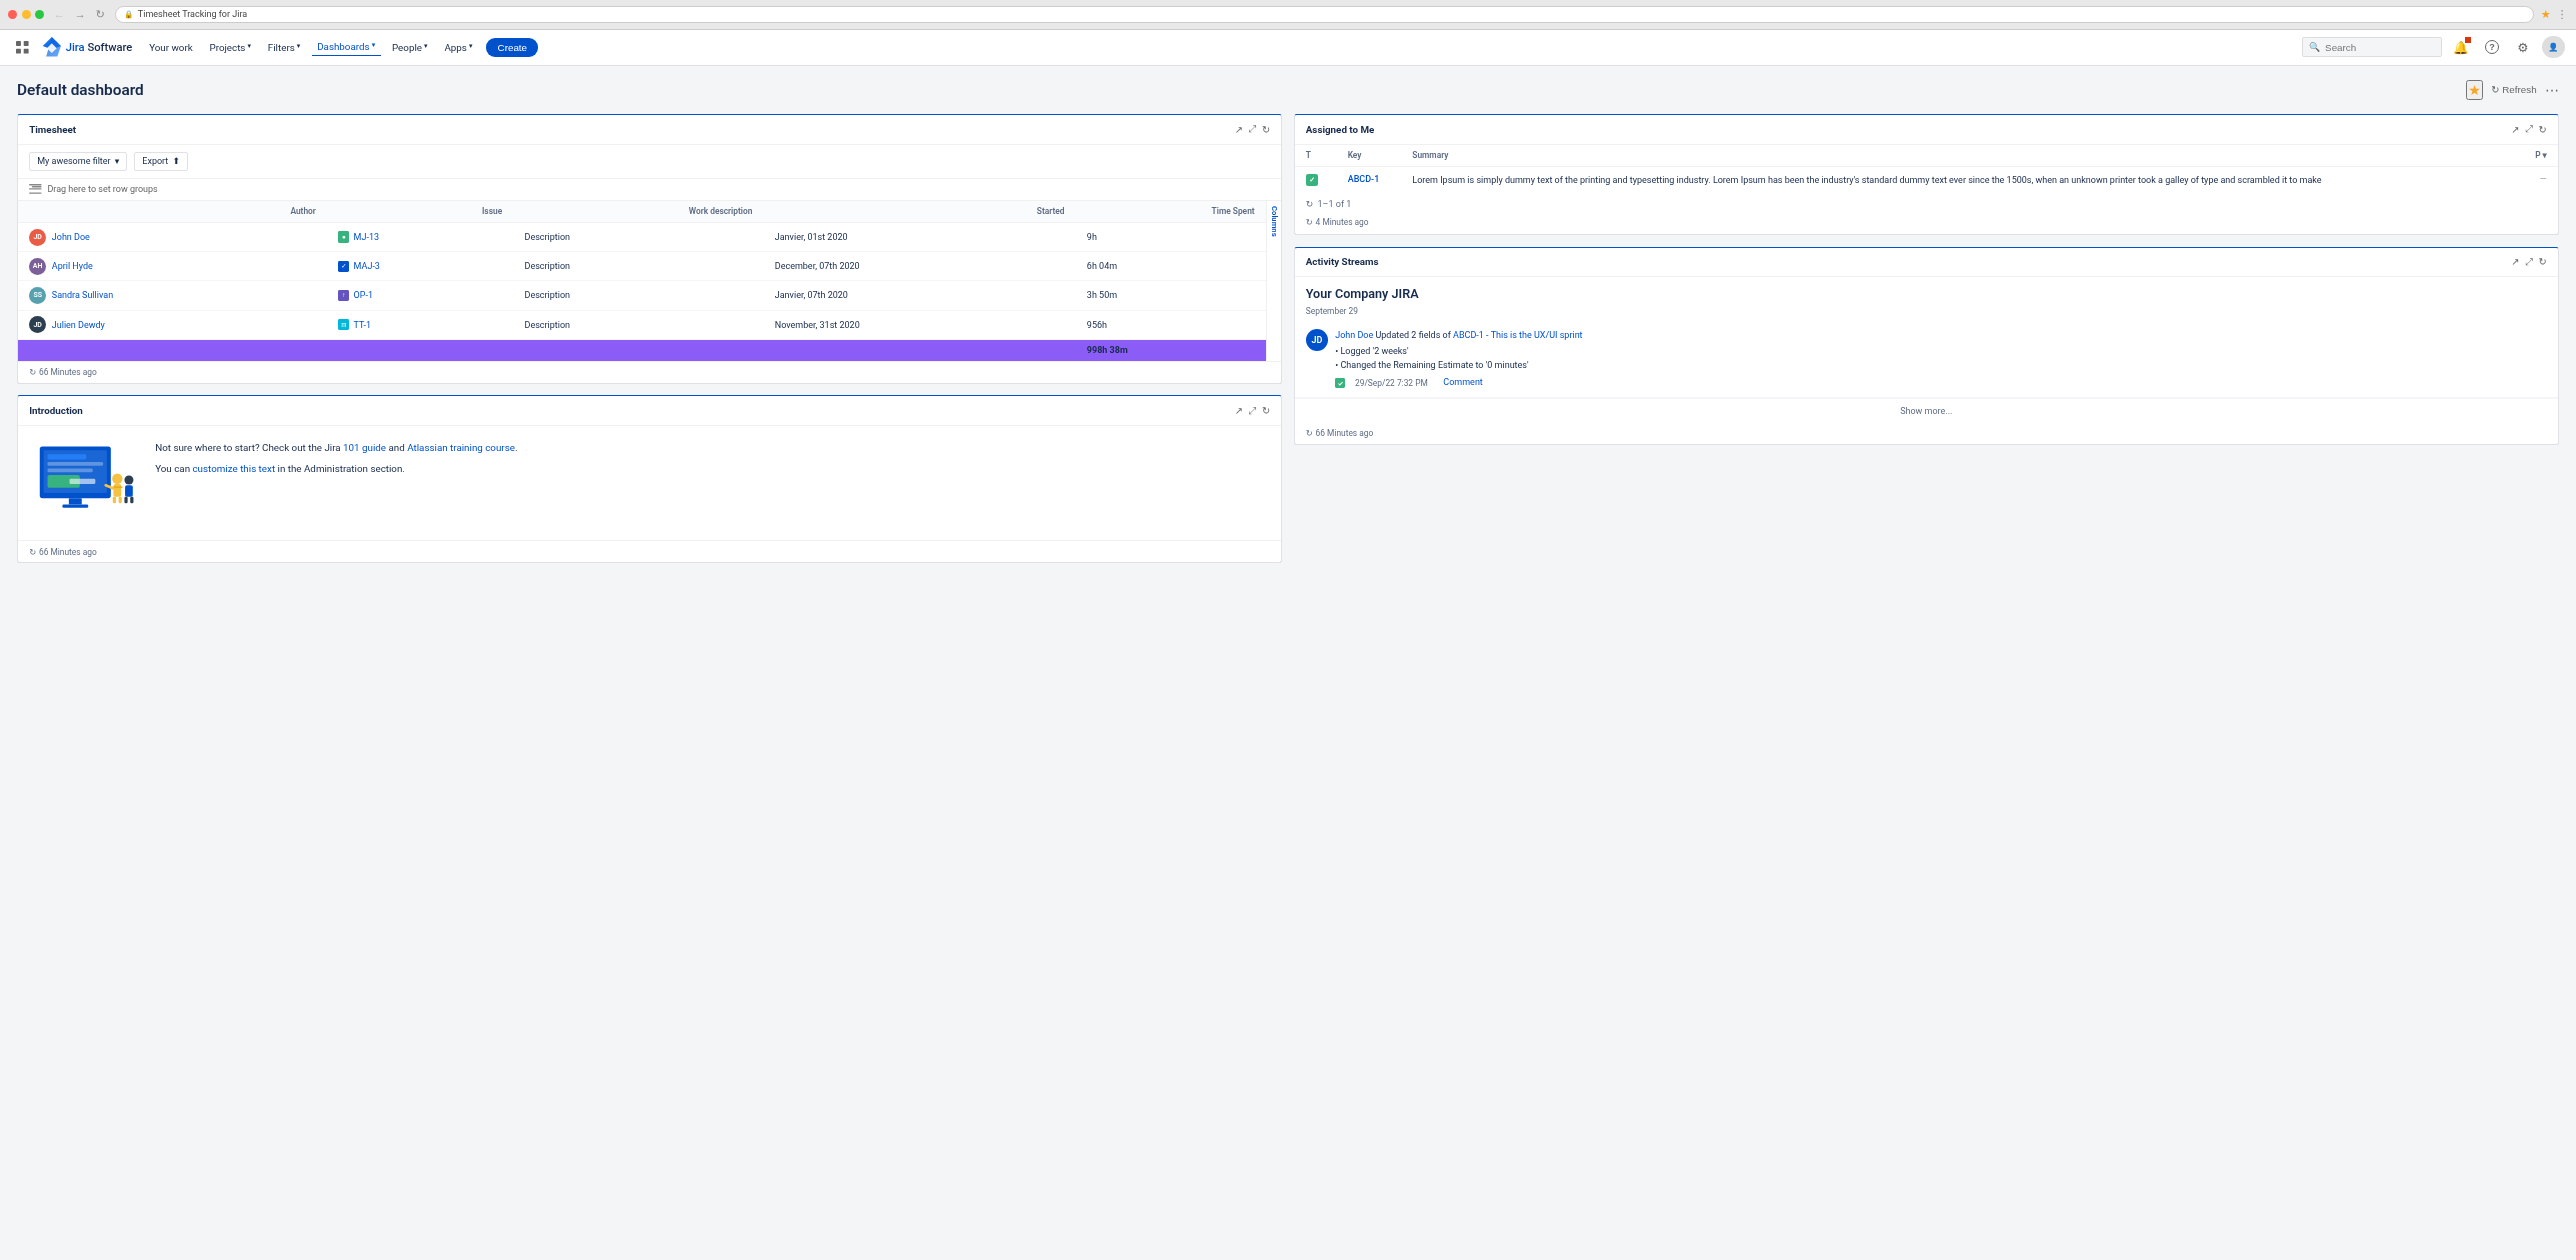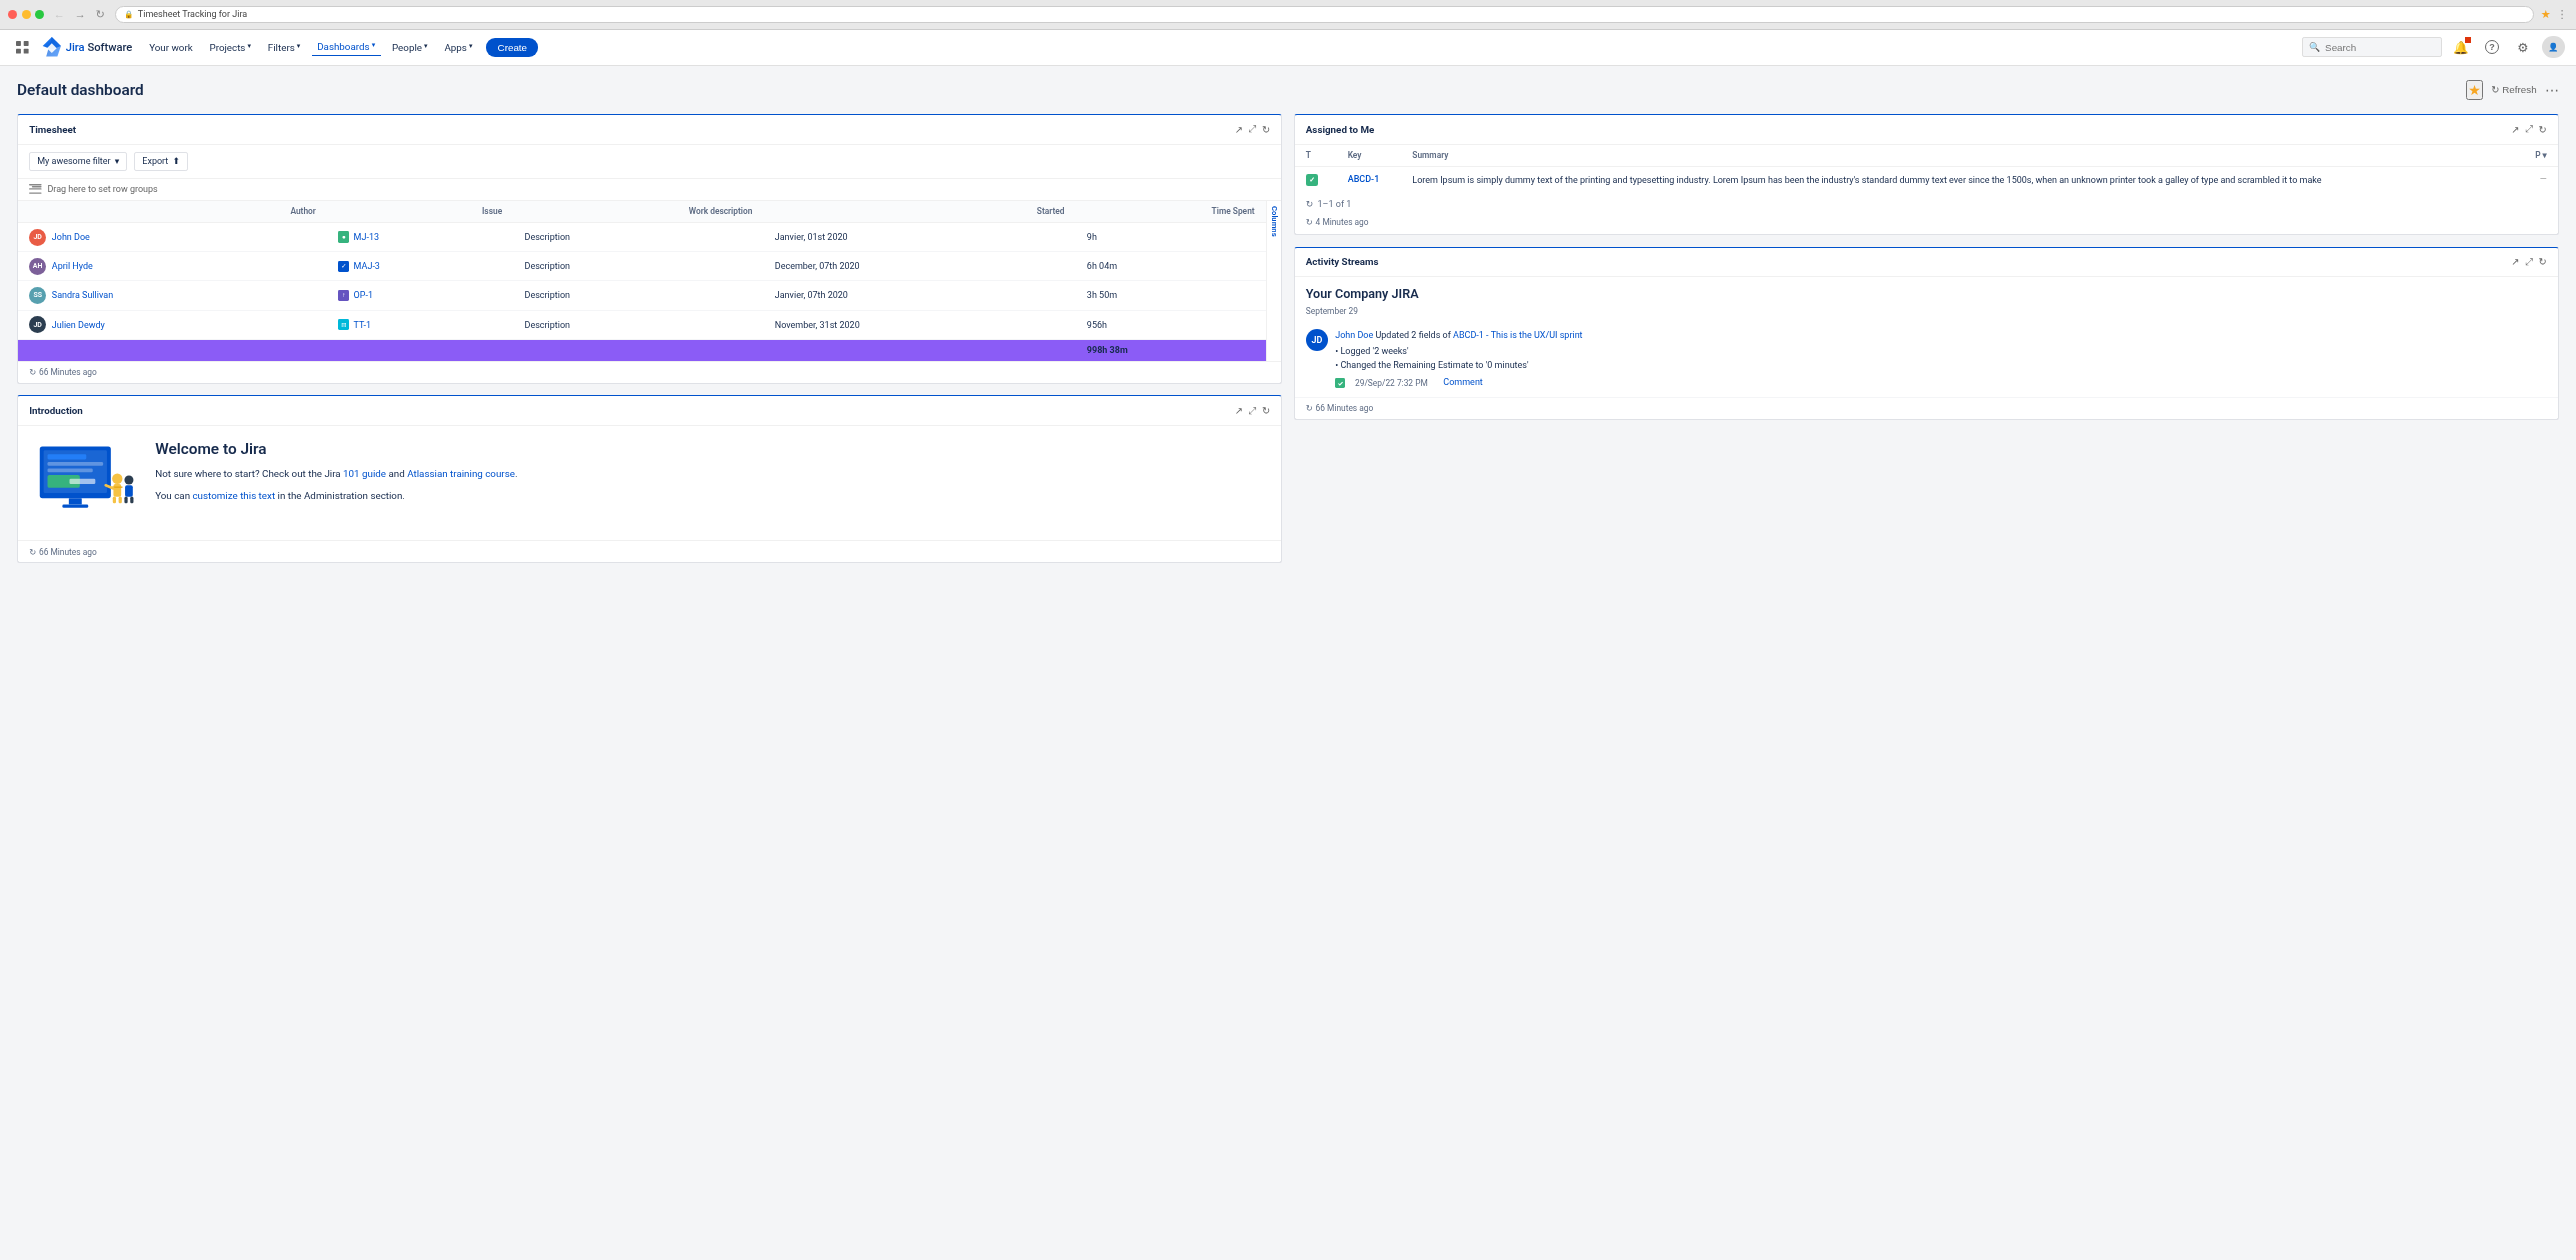--- a/index.html
+++ b/index.html
@@ -386,21 +386,20 @@
 
               <circle cx="148" cy="62" r="7" fill="#2c3e50"></circle>
               <rect x="142" y="70" width="12" height="18" rx="3" fill="#0052cc"></rect>
               <rect x="141" y="88" width="5" height="10" rx="2" fill="#2c3e50"></rect>
               <rect x="150" y="88" width="5" height="10" rx="2" fill="#2c3e50"></rect>
 
               <line x1="124" y1="75" x2="112" y2="70" stroke="#f6c244" stroke-width="4" stroke-linecap="round"></line>
             </svg>
           </div>
           <div class="intro-text">
-            <h2 class="intro-title">Welcome to Jira</h2>
             <p>
               <span>Not sure where to start? Check out the Jira </span><a class="link-text">101 guide</a><span> and </span><a class="link-text">Atlassian training course</a><span>.</span>
             </p>
             <p style="margin-top:5.6px;">
               <span>You can </span><a class="link-text">customize this text</a><span> in the Administration section.</span>
             </p>
           </div>
         </div>
         <div style="padding:5.6px 11.2px; border-top:0.7px solid #f0f0f0;">
           <span class="refresh-time">
@@ -493,20 +492,21 @@
                 <svg width="7" height="7" viewBox="0 0 10 10">
                     <rect width="10" height="10" rx="2" fill="#36b37e"></rect>
                     <path d="M2 5l2 2 4-4" stroke="white" stroke-width="1.5" fill="none"></path>
                   </svg>
               </span>
               <span style="color:#5e6c84; font-size:8.4px;">29/Sep/22 7:32 PM</span>
               <a class="activity-link" style="margin-left:5.6px;">Comment</a>
             </div>
           </div>
         </div>
+        <div class="show-more">Show more...</div>
         <div style="padding:5.6px 11.2px;">
           <span class="refresh-time">
             <span>↻</span>
             <span>66 Minutes ago</span>
           </span>
         </div>
       </div>
     </div>
   </div>
 </div>

